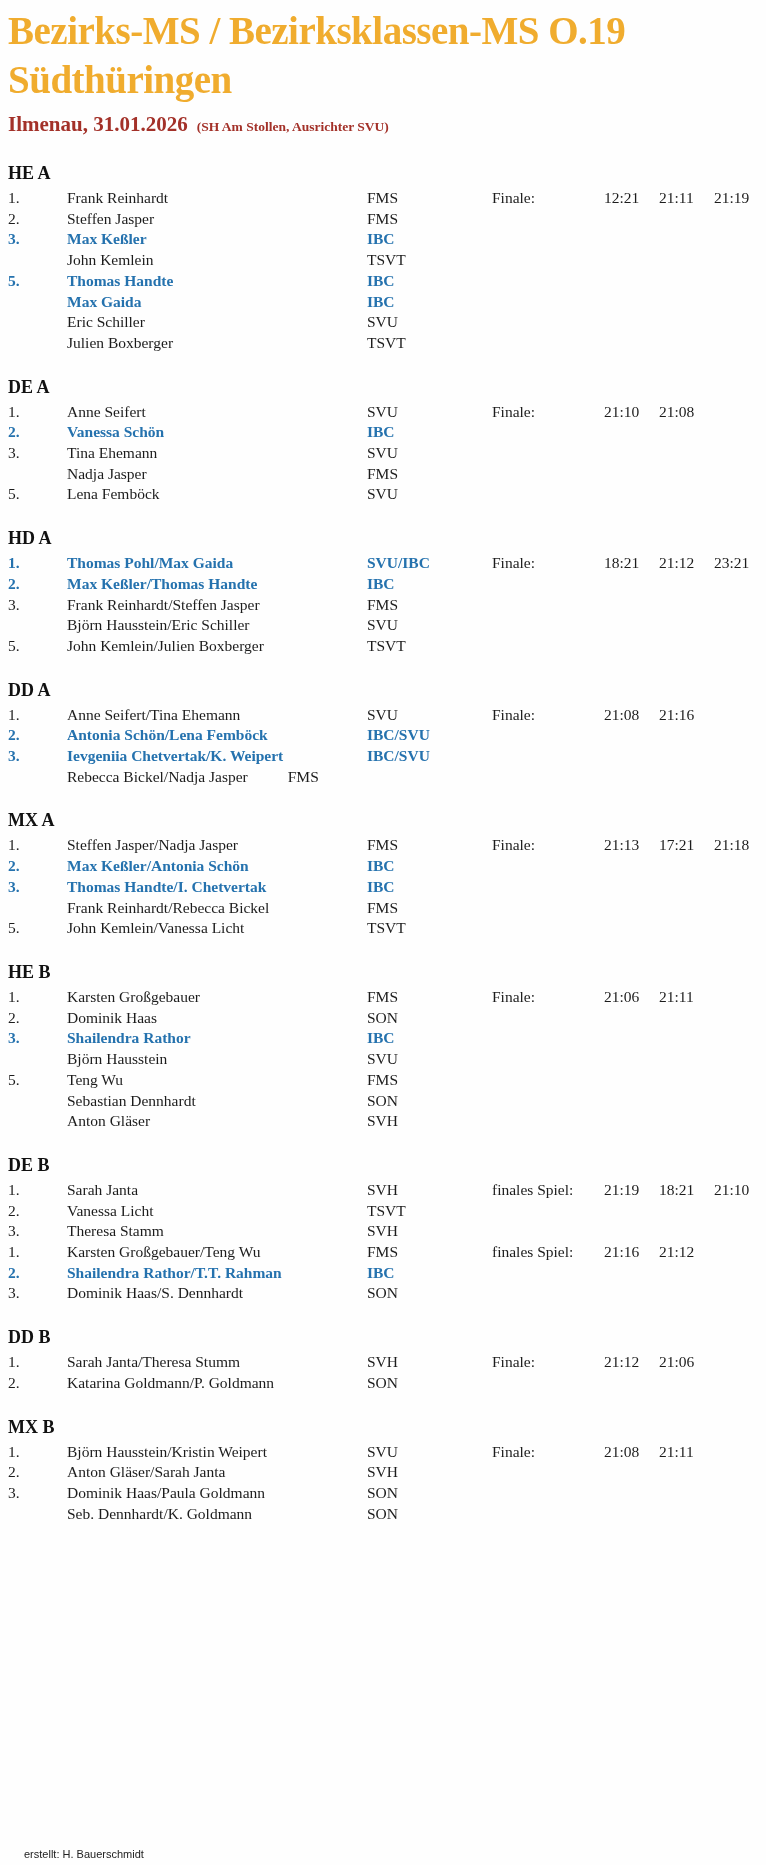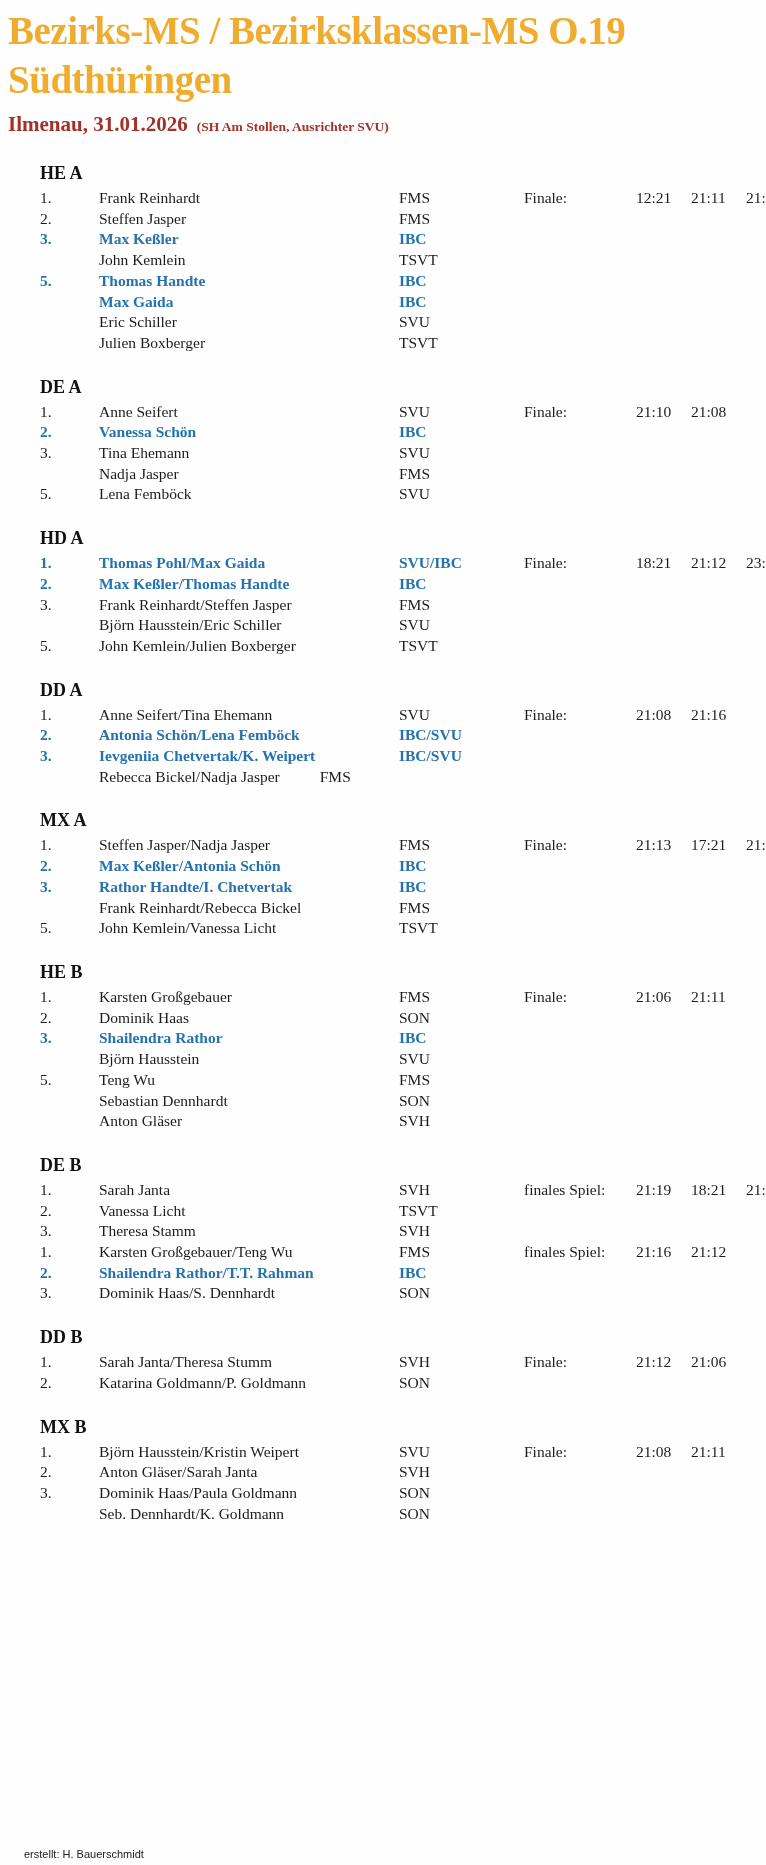--- a/index.html
+++ b/index.html
@@ -19,21 +19,21 @@
     color:var(--gold,#f0ac2e);
     letter-spacing:-0.5px;
   }
   .subtitle{
     margin:8px 0 0 8px;
     color:var(--red,#a33129);
     font-weight:bold;
   }
   .sub-main{font-size:21px;}
   .sub-note{font-size:13.5px;margin-left:5px;}
-  #sections{margin:0;padding-left:32px;}
+  #sections{margin:0;}
   section h2{
     font-size:18px;
     font-weight:bold;
     margin:22px 0 4px 8px;
     line-height:22px;
     color:#111;
   }
   #sections section:first-child h2{margin-top:25px;}
   .row{
     display:grid;
@@ -240,21 +240,21 @@
           <span class="score">21:18</span>
         </div>
         <div class="row hl">
           <span class="rank">2.</span>
           <span class="name">Max Keßler/Antonia Schön</span>
           <span class="club">IBC</span>
           <span class="rlabel"></span>
         </div>
         <div class="row hl">
           <span class="rank">3.</span>
-          <span class="name">Rathor Handte/I. Chetvertak</span>
+          <span class="name">Thomas Handte/I. Chetvertak</span>
           <span class="club">IBC</span>
           <span class="rlabel"></span>
         </div>
         <div class="row">
           <span class="rank"></span>
           <span class="name">Frank Reinhardt/Rebecca Bickel</span>
           <span class="club">FMS</span>
           <span class="rlabel"></span>
         </div>
         <div class="row">

